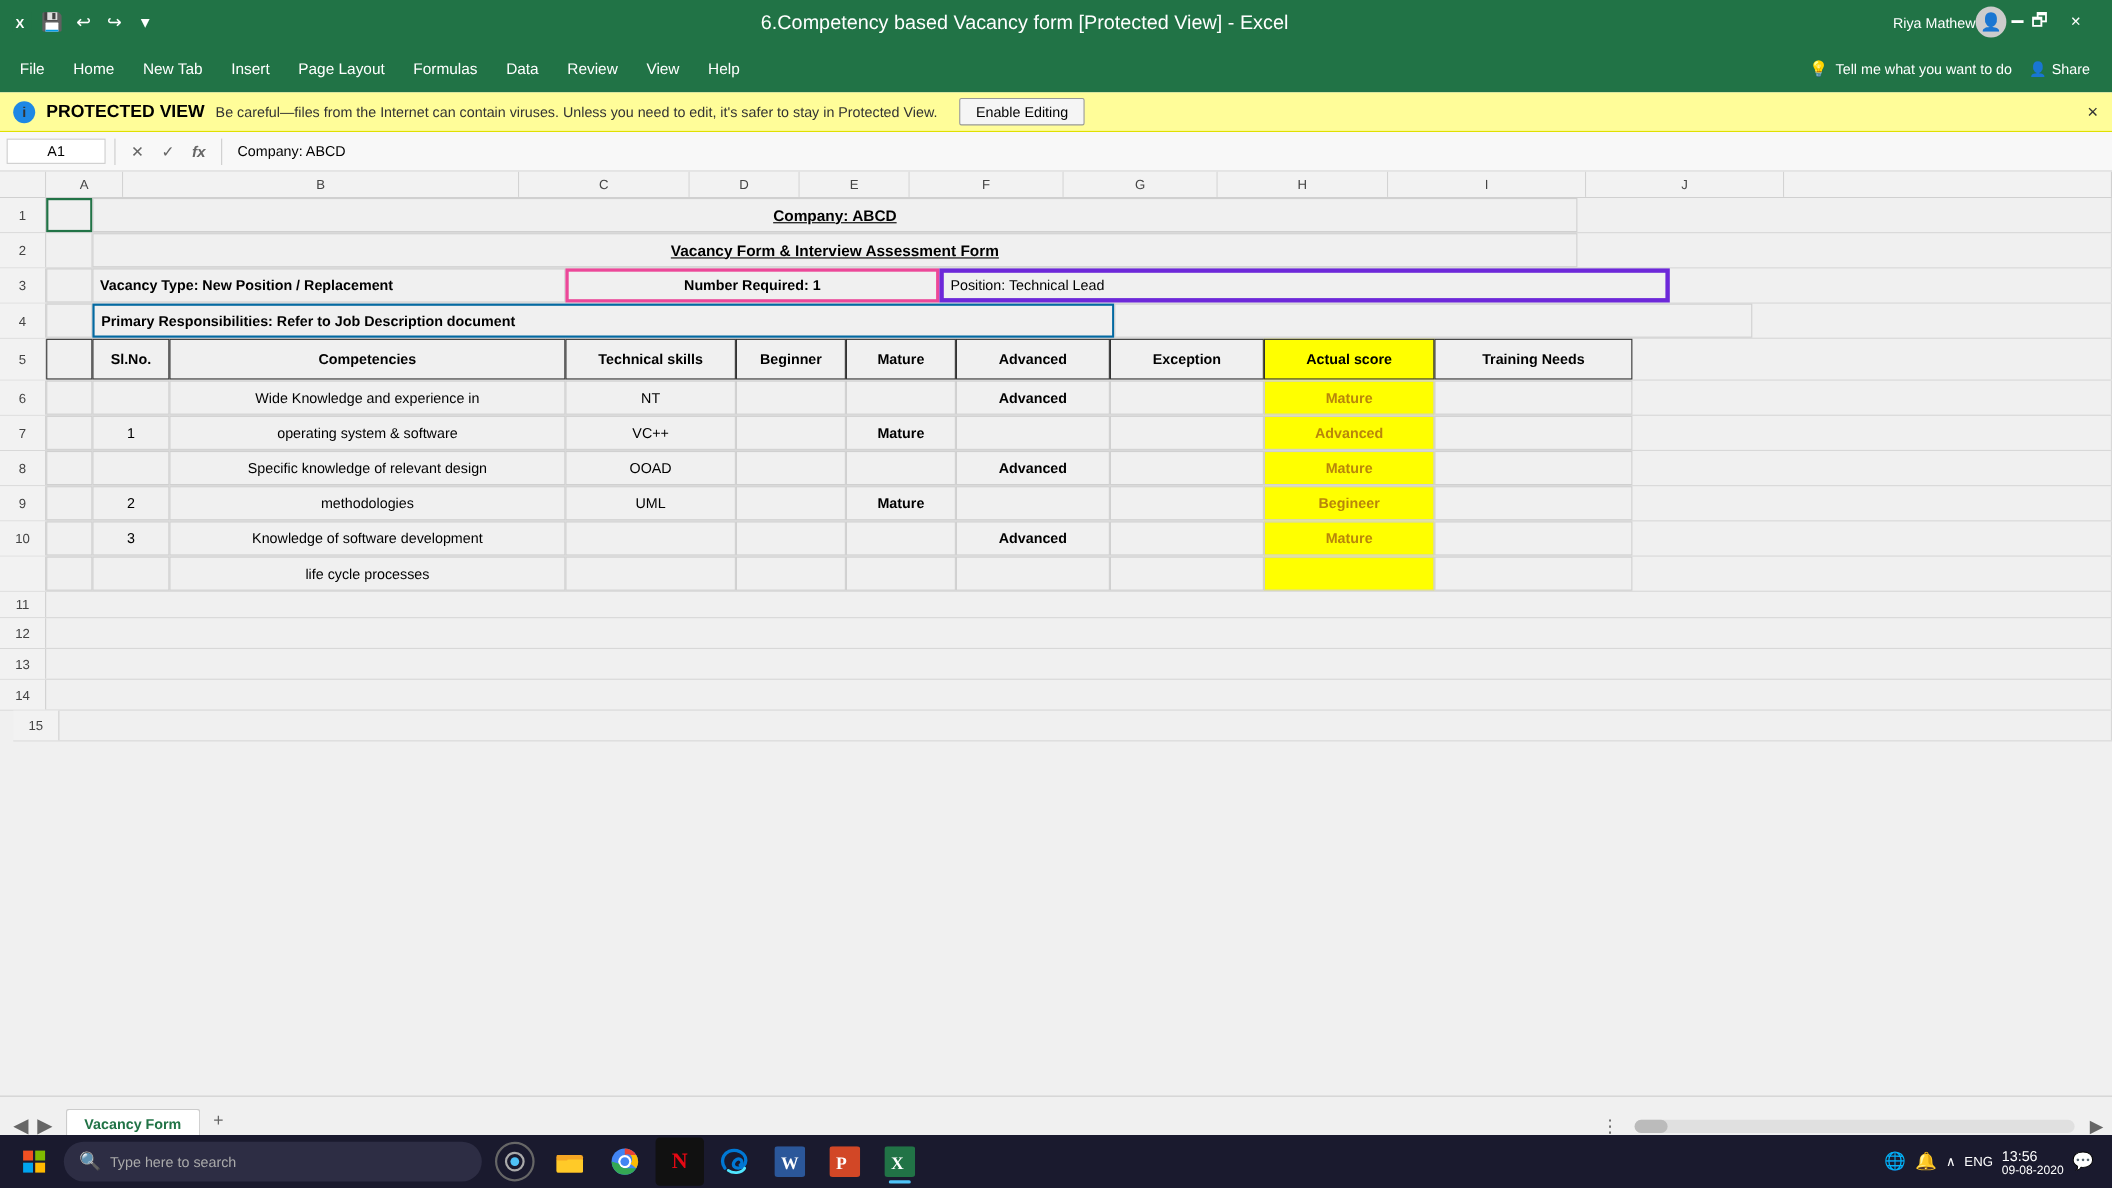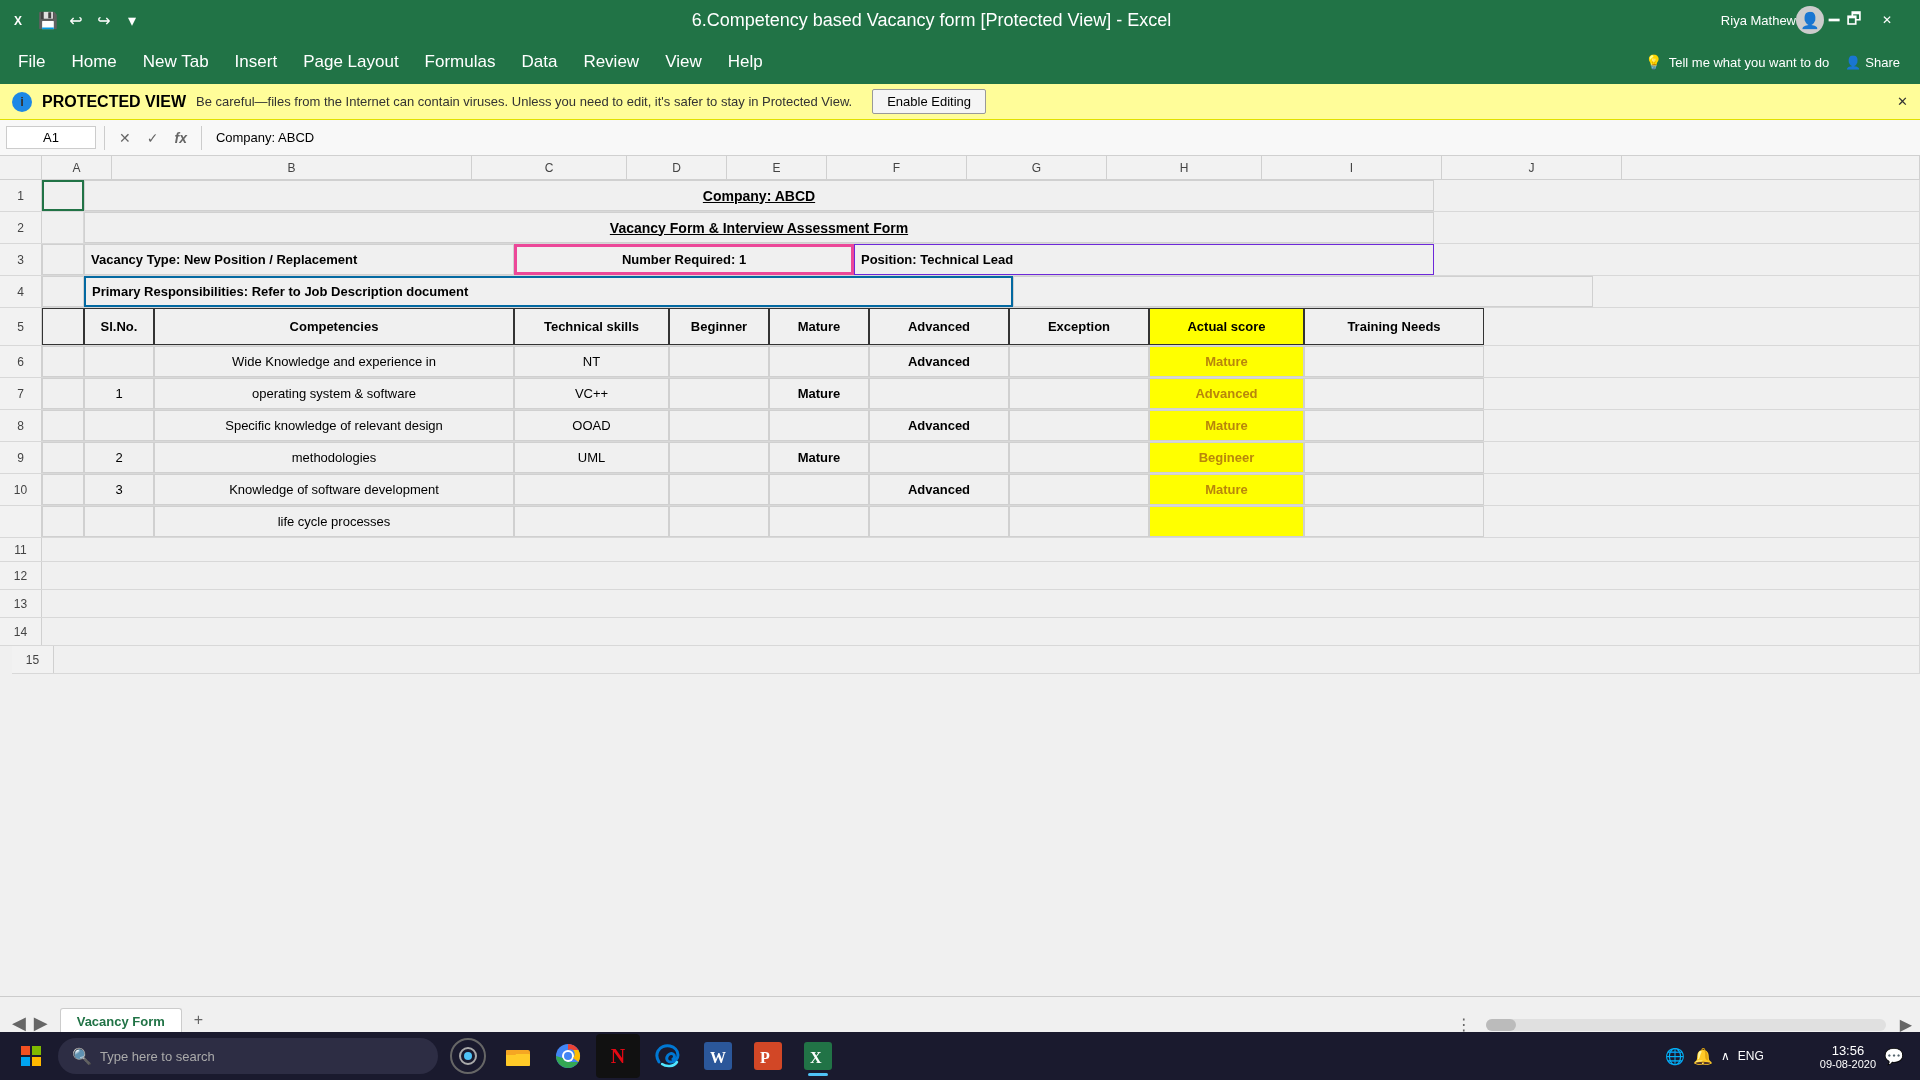--- a/index.html
+++ b/index.html
@@ -26,21 +26,21 @@
       height: 44px;
       background: #217346;
       display: flex;
       align-items: center;
       padding: 0 6px;
       gap: 2px;
     }
     .menu-item {
       padding: 6px 12px;
       color: white;
-      font-size: 17px;
+      font-size: 14px;
       cursor: pointer;
       border-radius: 3px;
     }
     .menu-tell { display: flex; align-items: center; gap: 6px; margin-left: auto; color: white; font-size: 13px; cursor: pointer; }
     .share-btn { padding: 6px 14px; color: white; font-size: 13px; cursor: pointer; display: flex; align-items: center; gap: 4px; }
 
     
     #protected-bar {
       height: 36px;
       background: #fffd99;
@@ -228,21 +228,21 @@
       gap: 8px;
       width: 380px;
       cursor: text;
     }
     .taskbar-search span { color: #aaa; font-size: 13px; }
     .taskbar-cortana { width: 36px; height: 36px; border: 2px solid #666; border-radius: 50%; display: flex; align-items: center; justify-content: center; cursor: pointer; background: transparent; }
     .taskbar-apps { display: flex; align-items: center; gap: 6px; margin-left: 6px; }
     .taskbar-app { width: 44px; height: 44px; display: flex; align-items: center; justify-content: center; cursor: pointer; border-radius: 4px; position: relative; }
     .taskbar-app.active::after { content: ''; position: absolute; bottom: 2px; left: 50%; transform: translateX(-50%); width: 20px; height: 3px; background: #4fc3f7; border-radius: 2px; }
     .taskbar-right { margin-left: auto; display: flex; align-items: center; gap: 8px; color: white; font-size: 12px; padding-right: 8px; }
-    .taskbar-time { text-align: center; margin-left: 48px; }
+    .taskbar-time { text-align: left; }
     .taskbar-time div:first-child { font-size: 13px; }
     .taskbar-time div:last-child { font-size: 11px; }
     .cB { width: 70px; min-width: 70px; }
     .cC { width: 360px; min-width: 360px; }
     .cD { width: 155px; min-width: 155px; }
     .cE { width: 100px; min-width: 100px; }
     .cF { width: 100px; min-width: 100px; }
     .cG { width: 140px; min-width: 140px; }
     .cH { width: 140px; min-width: 140px; }
     .cI { width: 155px; min-width: 155px; }
@@ -363,21 +363,21 @@
 
     <div class="grid-row" style="height:32px;">
       <div class="row-num">3</div>
       <div class="grid-cell" style="width:42px;min-width:42px;border:1px solid #d0d0d0;"></div>
       <div class="grid-cell cell-bold cell-left" style="width:430px;border:1px solid #d0d0d0;font-weight:bold;padding-left:6px;">
         Vacancy Type: New Position / Replacement
       </div>
       <div class="grid-cell cell-bold cell-center" style="width:340px;border:3px solid #ec4899;font-weight:bold;">
         Number Required: 1
       </div>
-      <div class="grid-cell cell-bold cell-left" style="width:580px;border:1px solid #6d28d9;font-weight:bold;padding-left:6px;">
+      <div class="grid-cell cell-bold cell-left" style="width:664px;border:4px solid #6d28d9;font-weight:normal;padding-left:6px;">
         Position: Technical Lead
       </div>
       <div class="grid-cell" style="flex:1;"></div>
     </div>
 
     <div class="grid-row" style="height:32px;">
       <div class="row-num">4</div>
       <div class="grid-cell" style="width:42px;min-width:42px;border:1px solid #d0d0d0;"></div>
       <div class="grid-cell cell-bold cell-left" style="width:929px;border:2px solid #0369a1;font-weight:bold;padding-left:6px;text-align:center;">
         Primary Responsibilities: Refer to Job Description document

